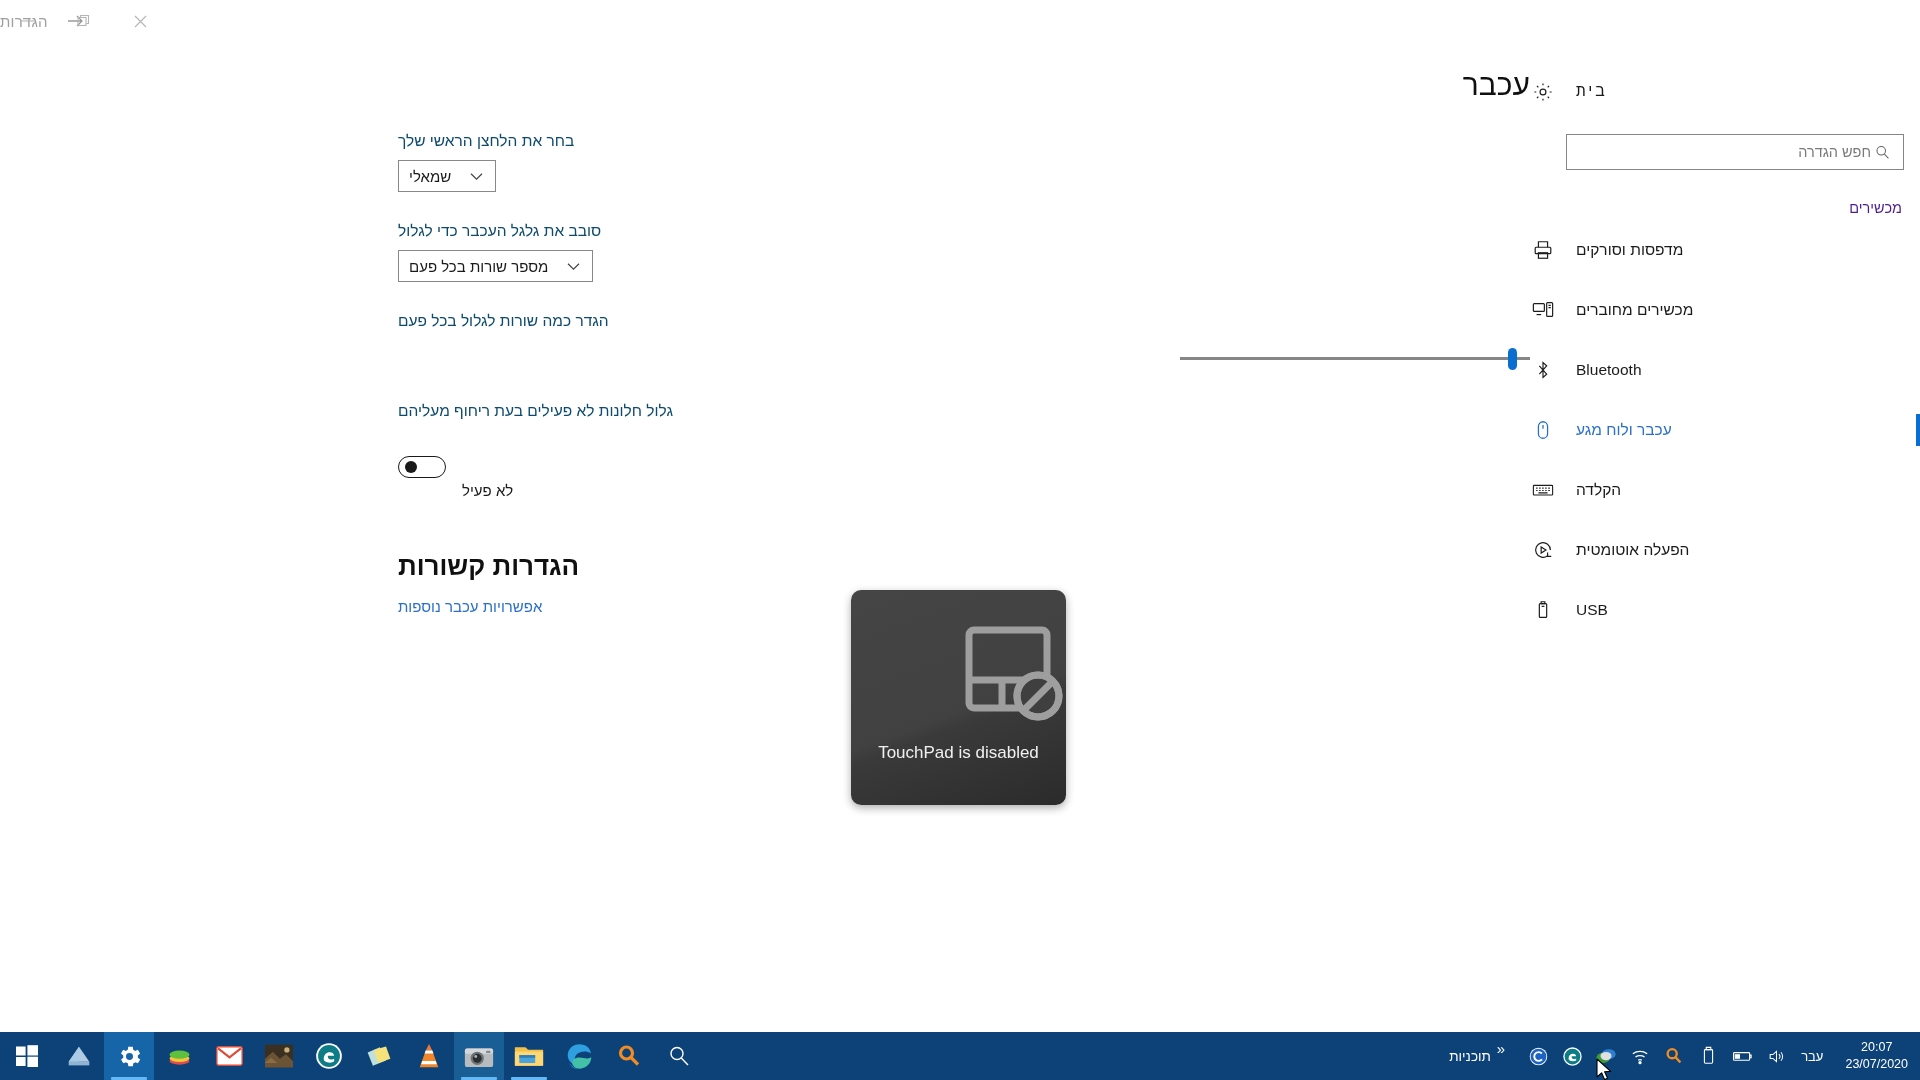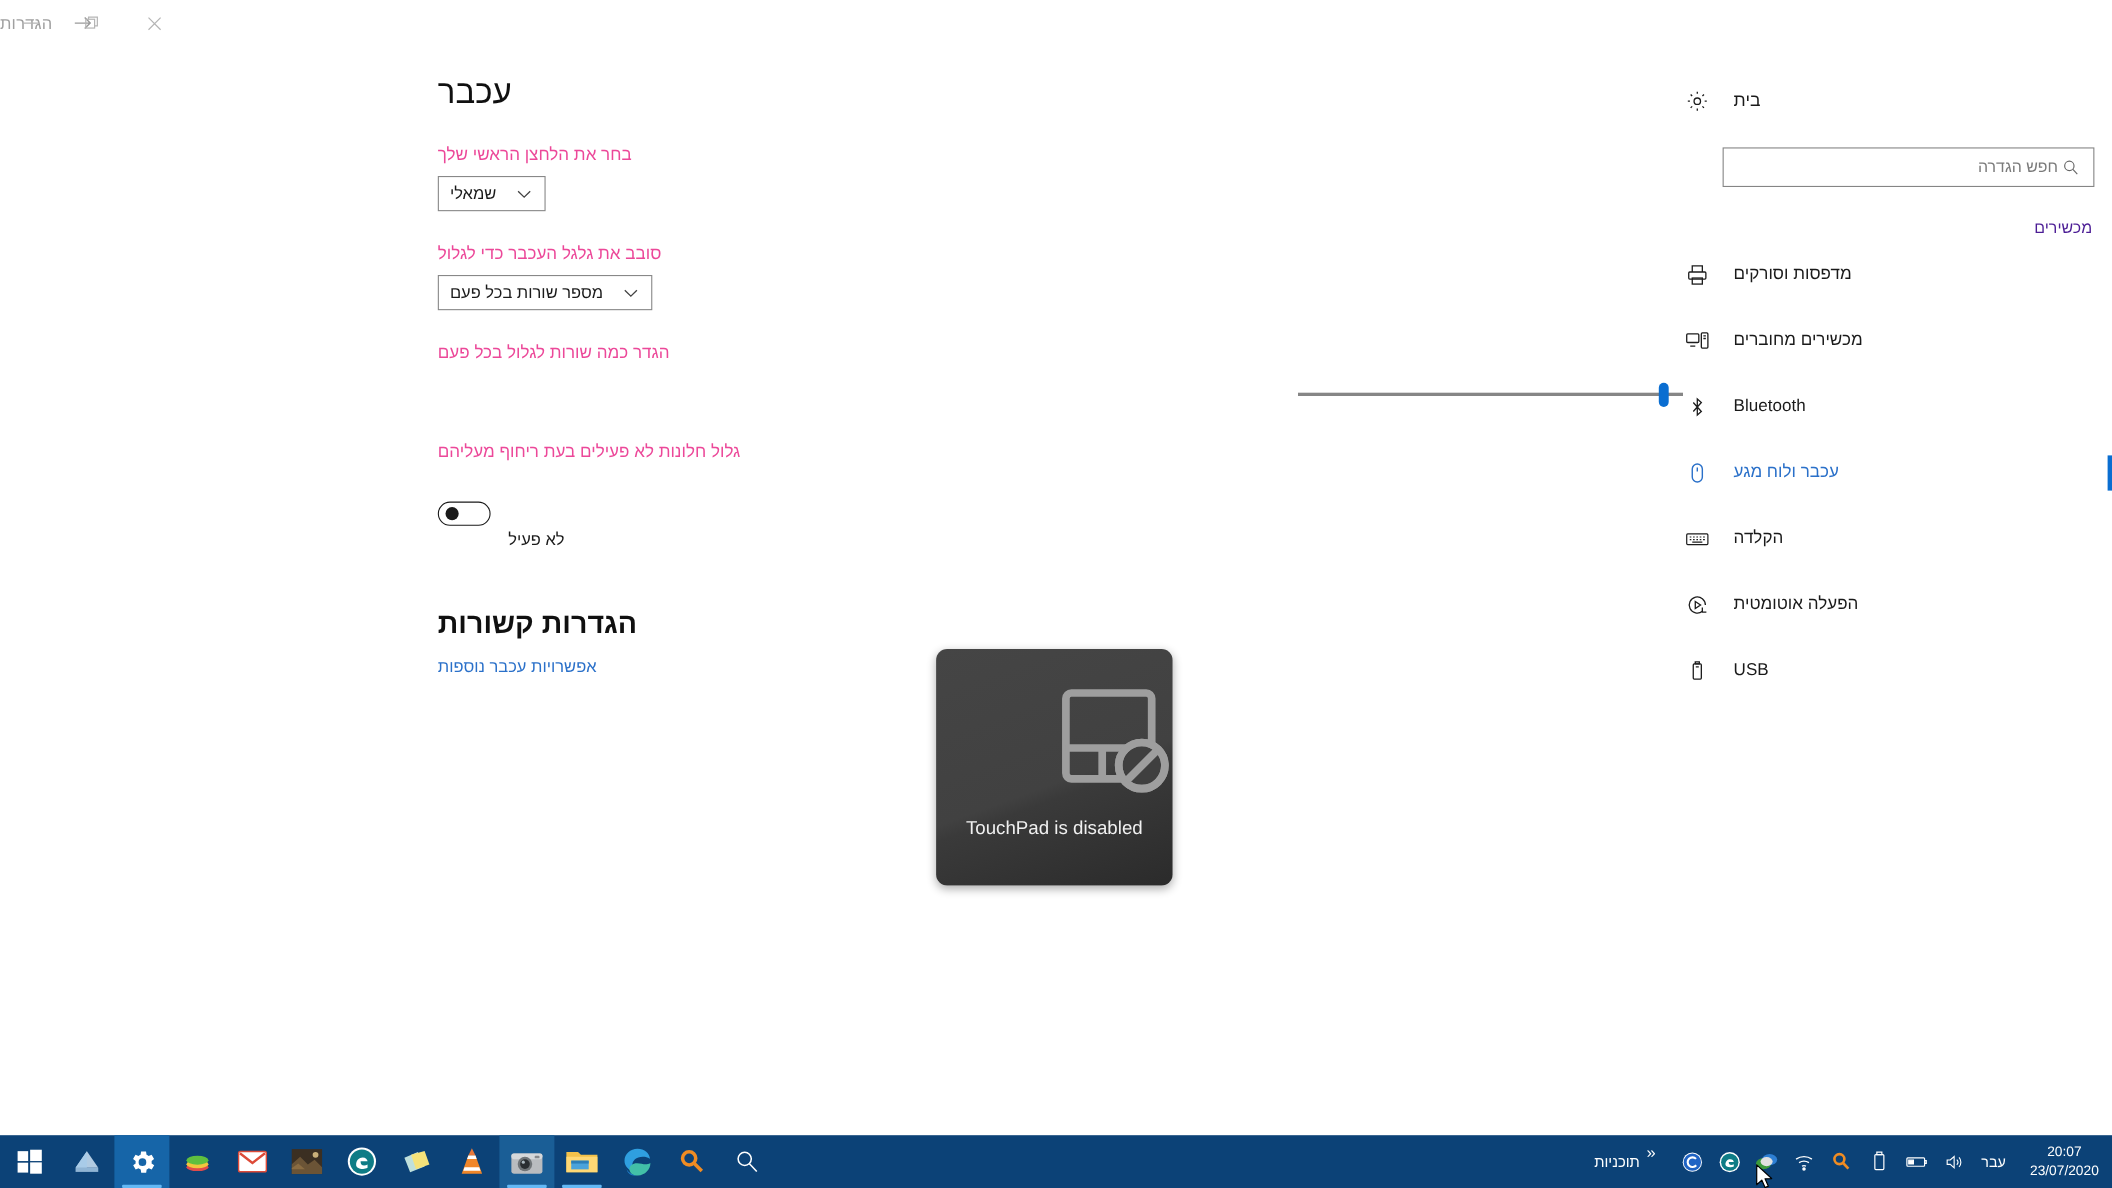--- a/index.html
+++ b/index.html
@@ -49,20 +49,21 @@
   
   .sidebar {
     position: absolute; top: 42px; right: 0;
     width: 390px; height: 1000px;
     background: #ffffff;
   }
   .nav-home {
     display: flex; flex-direction: row-reverse; align-items: center;
     height: 48px; margin-top: 26px; padding-right: 16px;
     gap: 20px;
+    font-family: Liberation Mono, monospace;
   }
   .nav-icon {
     width: 26px; height: 26px; flex: 0 0 26px;
     display: flex; align-items: center; justify-content: center;
     color: #1d1d1d;
   }
   .nav-label { font-size: 16px; color: #1a1a1a; }
 
   .search-wrap {
     margin: 18px 16px 0 36px;
@@ -113,26 +114,26 @@
   .content {
     position: absolute; top: 42px; right: 390px;
     width: 1530px; height: 1000px;
     background: #ffffff;
     direction: rtl;
   }
   .page-title {
     margin: 26px 0 0 0;
     padding-right: 0;
     font-size: 30px; font-weight: 400; color: #101010;
-    text-align: left;
+    text-align: right;
     padding-left: 398px;
   }
   .setting-block { padding-left: 398px; text-align: left; }
   .setting-label {
-    font-size: 15.5px; color: #ec4899;
+    font-size: 15.5px; color: #0c4a6e;
     margin-top: 30px;
   }
   .dropdown {
     display: inline-flex; flex-direction: row-reverse; align-items: center;
     margin-top: 10px;
     height: 32px;
     border: 1px solid #888;
     background: #fff;
     padding: 0 12px 0 10px;
     gap: 18px;

